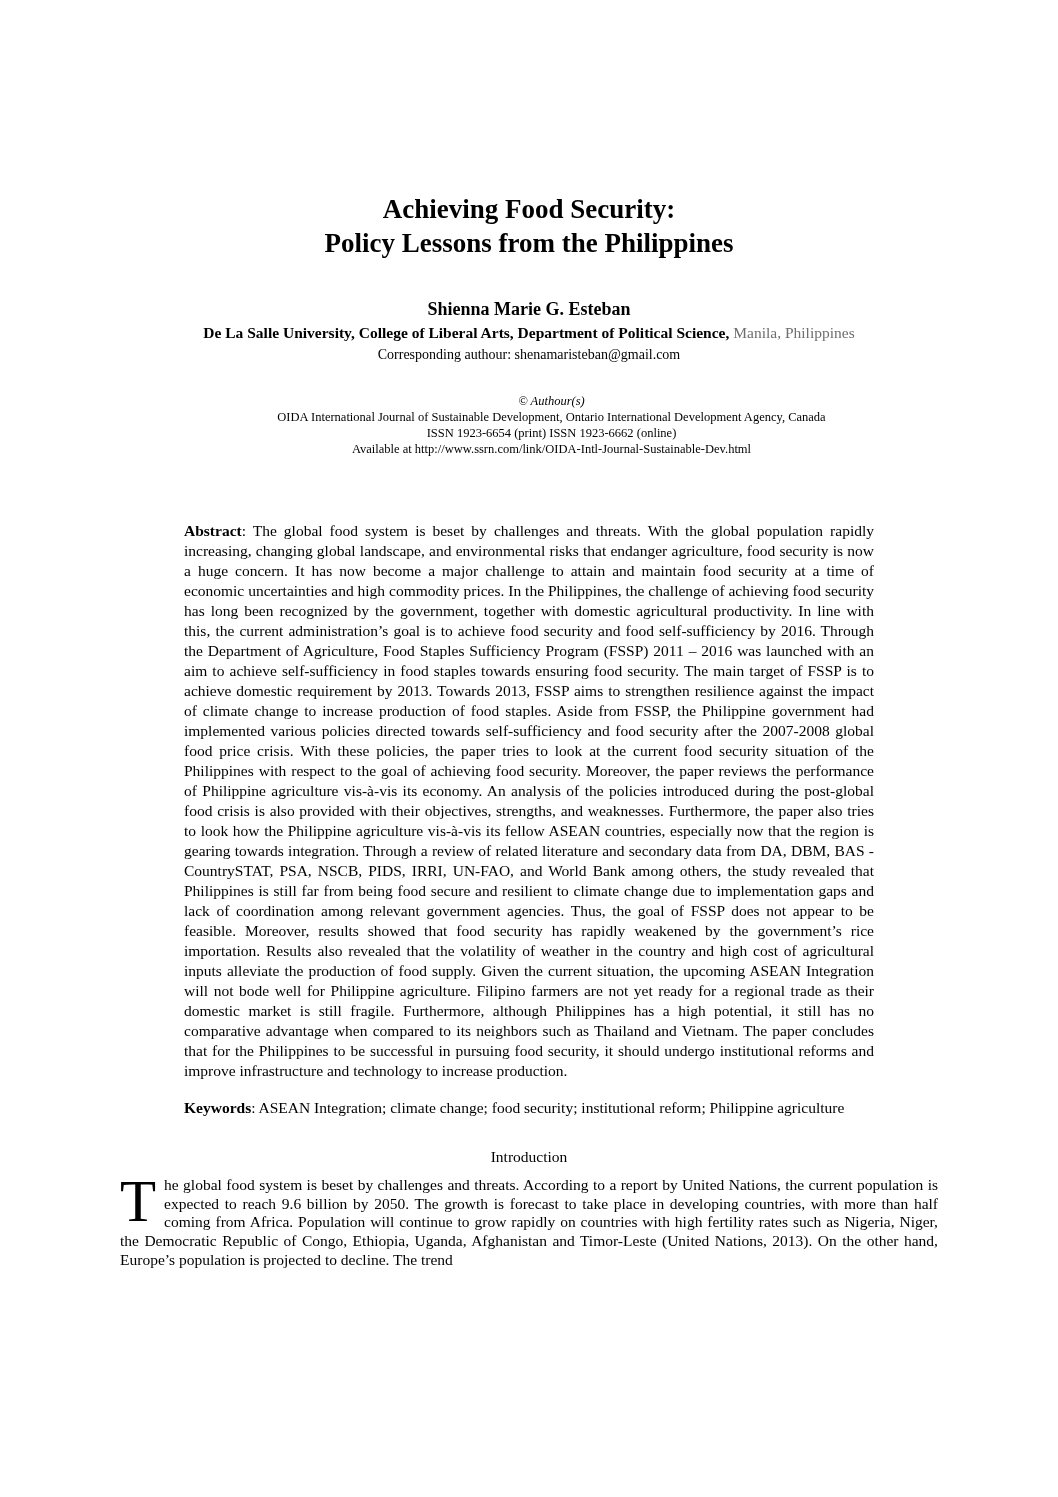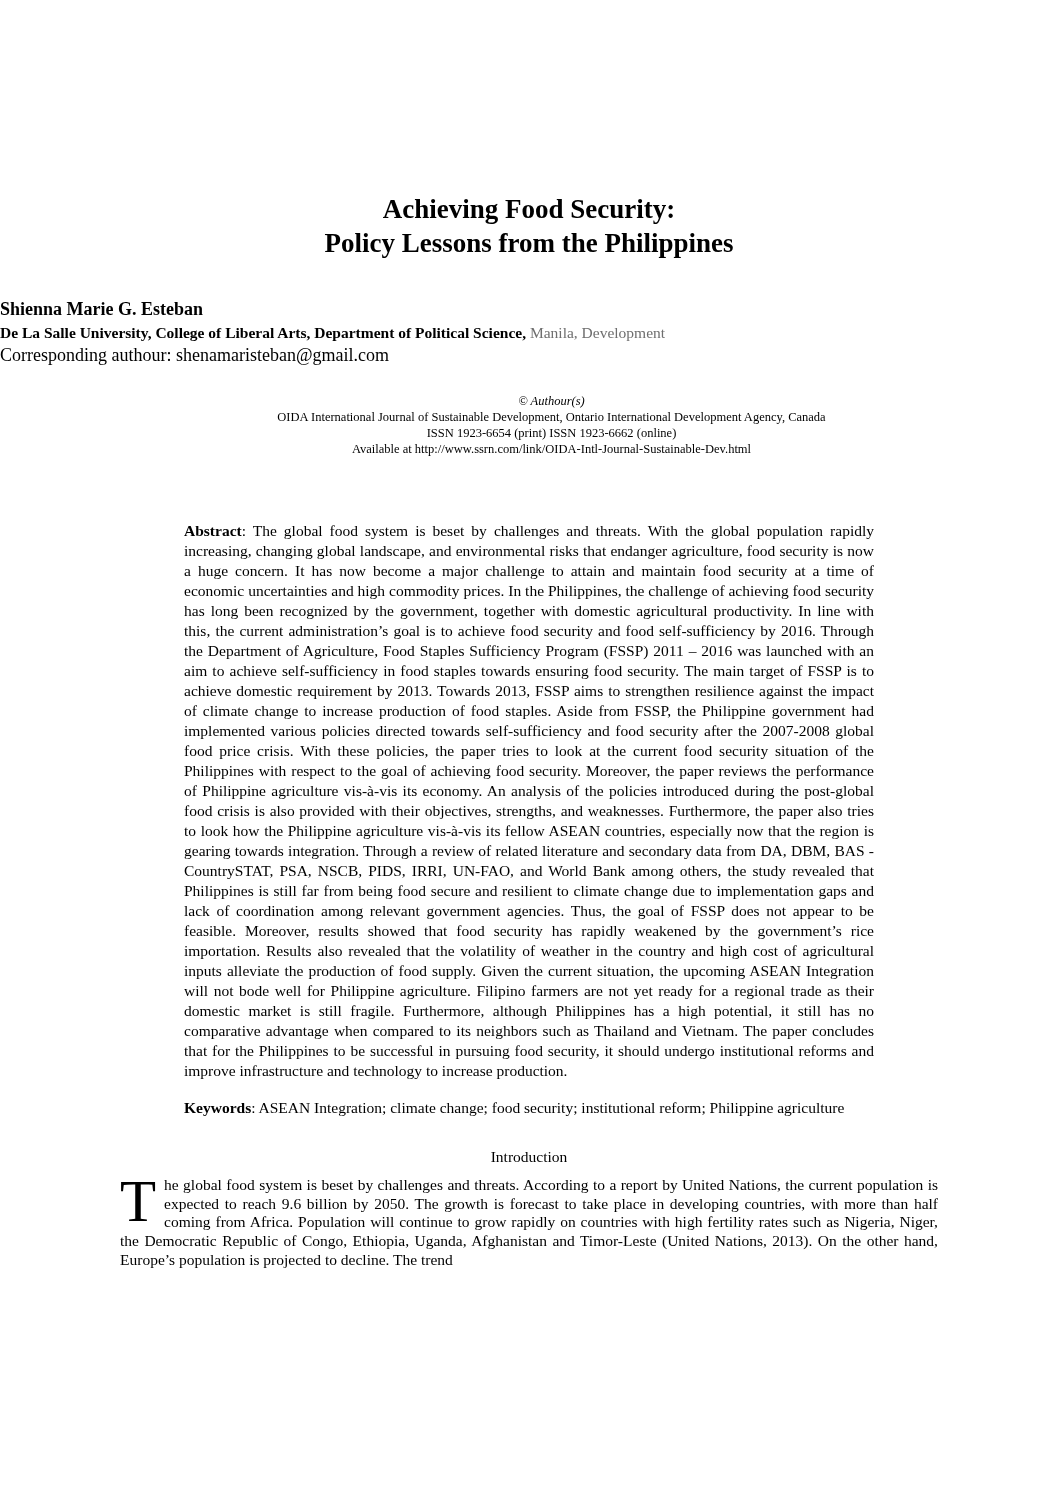--- a/index.html
+++ b/index.html
@@ -13,26 +13,26 @@
     box-sizing: border-box;
     padding-top: 192px;
     overflow: hidden;
   }
   .title {
     text-align: center;
     font-size: 27px;
     font-weight: bold;
     line-height: 34px;
   }
-  .author-block { text-align: left; margin-top: 37px; }
+  .author-block { text-align: center; margin-top: 37px; }
   .author-name { font-size: 18px; font-weight: bold; line-height: 24px; }
   .affiliation { font-size: 15.5px; line-height: 23px; }
   .affiliation .aff-main { font-weight: bold; }
   .affiliation .aff-loc { color: #6e6e6e; font-weight: normal; }
-  .corresponding { font-size: 18px; line-height: 22px; font-family: Liberation Serif, serif; }
+  .corresponding { font-size: 14px; line-height: 22px; font-family: Liberation Serif, serif; }
   .pub-block {
     text-align: center;
     margin-top: 27px;
     font-size: 12.5px;
     line-height: 16px;
     padding-left: 45px;
   }
   .pub-copyright { font-style: italic; }
   .abstract-block {
     width: 690px;
@@ -77,21 +77,21 @@
 <div class="page">
 
   <div class="title">
     <div>Achieving Food Security:</div>
     <div>Policy Lessons from the Philippines</div>
   </div>
 
   <div class="author-block">
     <div class="author-name">Shienna Marie G. Esteban</div>
     <div class="affiliation">
-      <span class="aff-main">De La Salle University, College of Liberal Arts, Department of Political Science,</span><span class="aff-loc"> Manila, Development</span>
+      <span class="aff-main">De La Salle University, College of Liberal Arts, Department of Political Science,</span><span class="aff-loc"> Manila, Philippines</span>
     </div>
     <div class="corresponding">Corresponding authour: shenamaristeban@gmail.com</div>
   </div>
 
   <div class="pub-block">
     <div class="pub-copyright">© Authour(s)</div>
     <div>OIDA International Journal of Sustainable Development, Ontario International Development Agency, Canada</div>
     <div>ISSN 1923-6654 (print) ISSN 1923-6662 (online)</div>
     <div>Available at http://www.ssrn.com/link/OIDA-Intl-Journal-Sustainable-Dev.html</div>
   </div>

